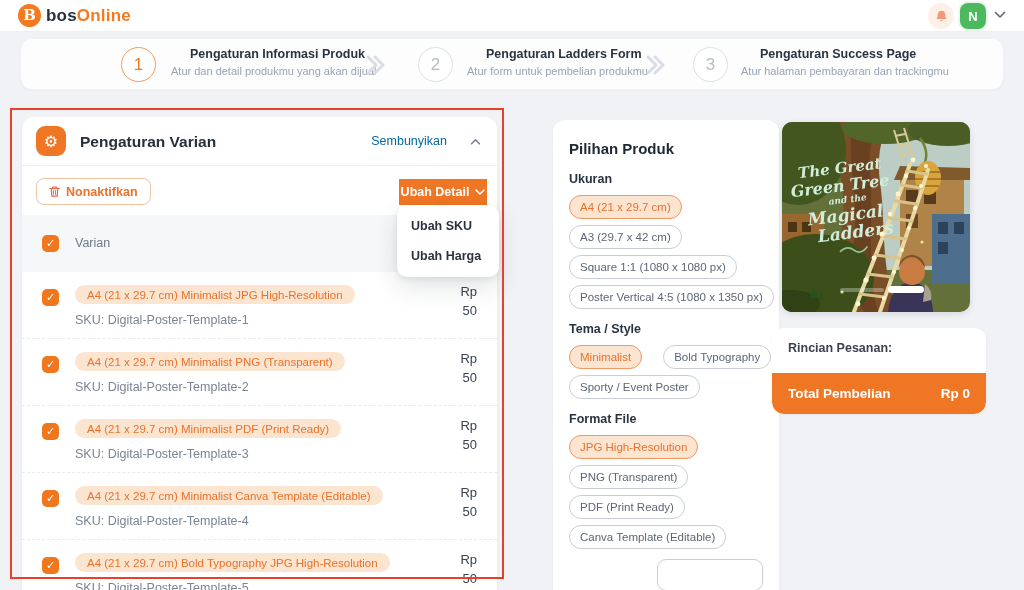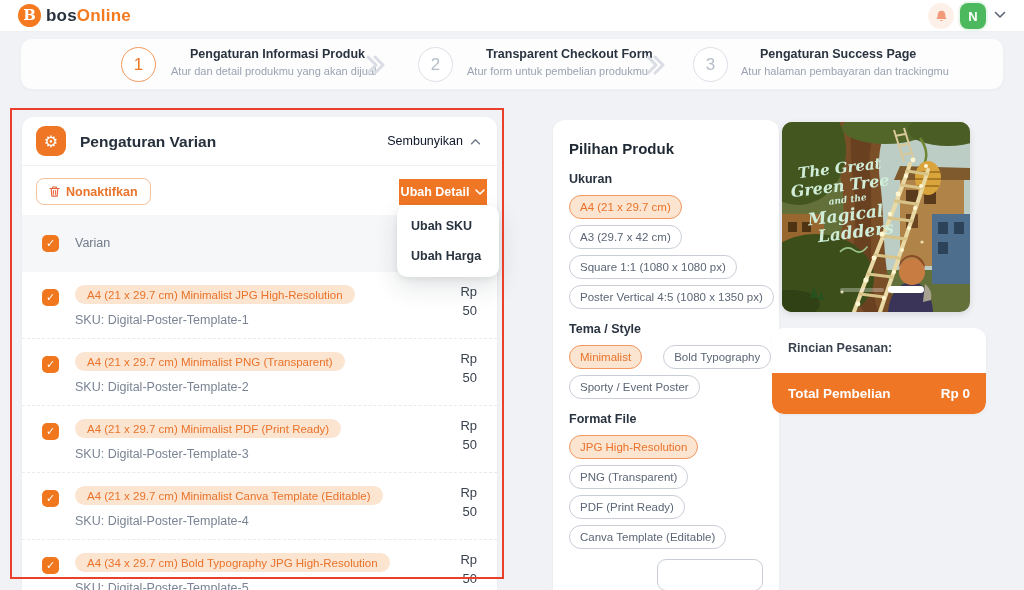--- a/index.html
+++ b/index.html
@@ -30,21 +30,21 @@
   .step-chevrons { position:absolute; top:12px; }
 
   
   .card { position:absolute; background:#fff; border-radius:12px; box-shadow:0 1px 3px rgba(16,24,40,.05); }
 
   
   .variant-card { left:22px; top:117px; width:475px; height:480px; }
   .vp-header { position:relative; height:49px; border-bottom:1px solid #EEF0F3; }
   .gear-box { position:absolute; left:14px; top:9px; width:30px; height:30px; border-radius:9px; background:#EF7624; color:#fff; font-size:16px; display:flex; align-items:center; justify-content:center; }
   .vp-title { position:absolute; left:58px; top:16px; font-size:15.5px; font-weight:bold; color:#25303C; }
-  .vp-collapse { position:absolute; right:16px; top:17px; font-size:12.5px; color:#0f172a; display:flex; align-items:center; gap:7px; cursor:pointer;text-align:center; }
+  .vp-collapse { position:absolute; right:16px; top:17px; font-size:12.5px; color:#0369a1; display:flex; align-items:center; gap:23px; cursor:pointer;text-align:center; }
   .btn-outline { position:absolute; left:14px; top:61px; height:27px; padding:0 12px; border:1px solid #F3C29E; border-radius:8px; background:#fff; color:#E9732B; font-weight:bold; font-size:12.5px; display:flex; align-items:center; gap:6px; cursor:pointer; font-family:inherit; }
   .btn-primary { position:absolute; left:377px; top:62px; width:88px; height:26px; border:none; border-radius:0; background:#EF7624; color:#fff; font-weight:bold; font-size:12.5px; display:flex; align-items:center; justify-content:center; gap:6px; cursor:pointer; font-family:inherit; }
   .vt-headrow { position:absolute; left:0; top:98px; width:100%; height:57px; background:#F6F7F9; z-index:1; }
   .vt-headlabel { position:absolute; left:53px; top:21px; font-size:12.5px; color:#6F7988; }
   .checkbox { position:absolute; width:17px; height:17px; background:#F0771E; border-radius:5px; color:#fff; font-size:11px; line-height:17px; text-align:center; cursor:pointer; }
   .dropdown { position:absolute; left:375px; top:88px; width:102px; background:#fff; border-radius:10px; box-shadow:0 10px 24px rgba(25,35,50,.13), 0 2px 6px rgba(25,35,50,.08); padding:6px 0; z-index:30; }
   .dropdown-item { height:30px; line-height:30px; padding:0 14px; font-size:12.5px; font-weight:bold; color:#2A3440; cursor:pointer; }
   .vrows { position:absolute; left:0; top:155px; width:100%; }
   .vrow { position:relative; height:67px; border-bottom:1px dashed #E7EAEE; background:#fff; }
   .vrow .checkbox { left:20px; top:17px; }
@@ -102,21 +102,21 @@
     <div class="step-text" style="left:150px;">
       <div class="step-title">Pengaturan Informasi Produk</div>
       <div class="step-sub">Atur dan detail produkmu yang akan dijual</div>
     </div>
     <svg class="step-chevrons" style="left:340px;" width="28" height="28" viewBox="0 0 28 28">
       <path d="M7 6 L15 14 L7 22" stroke="#DADEE4" stroke-width="3" fill="none" stroke-linecap="round" stroke-linejoin="round"></path>
       <path d="M14 6 L22 14 L14 22" stroke="#DADEE4" stroke-width="3" fill="none" stroke-linecap="round" stroke-linejoin="round"></path>
     </svg>
     <div class="step-circle" style="left:397px;">2</div>
     <div class="step-text" style="left:446px;">
-      <div class="step-title">Transparent Checkout Form</div>
+      <div class="step-title">Pengaturan Ladders Form</div>
       <div class="step-sub">Atur form untuk pembelian produkmu</div>
     </div>
     <svg class="step-chevrons" style="left:620px;" width="28" height="28" viewBox="0 0 28 28">
       <path d="M7 6 L15 14 L7 22" stroke="#DADEE4" stroke-width="3" fill="none" stroke-linecap="round" stroke-linejoin="round"></path>
       <path d="M14 6 L22 14 L14 22" stroke="#DADEE4" stroke-width="3" fill="none" stroke-linecap="round" stroke-linejoin="round"></path>
     </svg>
     <div class="step-circle" style="left:672px;">3</div>
     <div class="step-text" style="left:720px;">
       <div class="step-title">Pengaturan Success Page</div>
       <div class="step-sub">Atur halaman pembayaran dan trackingmu</div>
@@ -191,21 +191,21 @@
         <div class="checkbox">✓</div>
         <div class="vpill">A4 (21 x 29.7 cm) Minimalist Canva Template (Editable)</div>
         <div class="vsku">SKU: Digital-Poster-Template-4</div>
         <div class="vprice">
             <span>Rp</span>
             <span>50</span>
           </div>
       </div>
       <div class="vrow">
         <div class="checkbox">✓</div>
-        <div class="vpill">A4 (34 x 29.7 cm) Bold Typography JPG High-Resolution</div>
+        <div class="vpill">A4 (21 x 29.7 cm) Bold Typography JPG High-Resolution</div>
         <div class="vsku">SKU: Digital-Poster-Template-5</div>
         <div class="vprice">
             <span>Rp</span>
             <span>50</span>
           </div>
       </div>
     </div>
   </div>
 
   <div class="red-annotation"></div>

